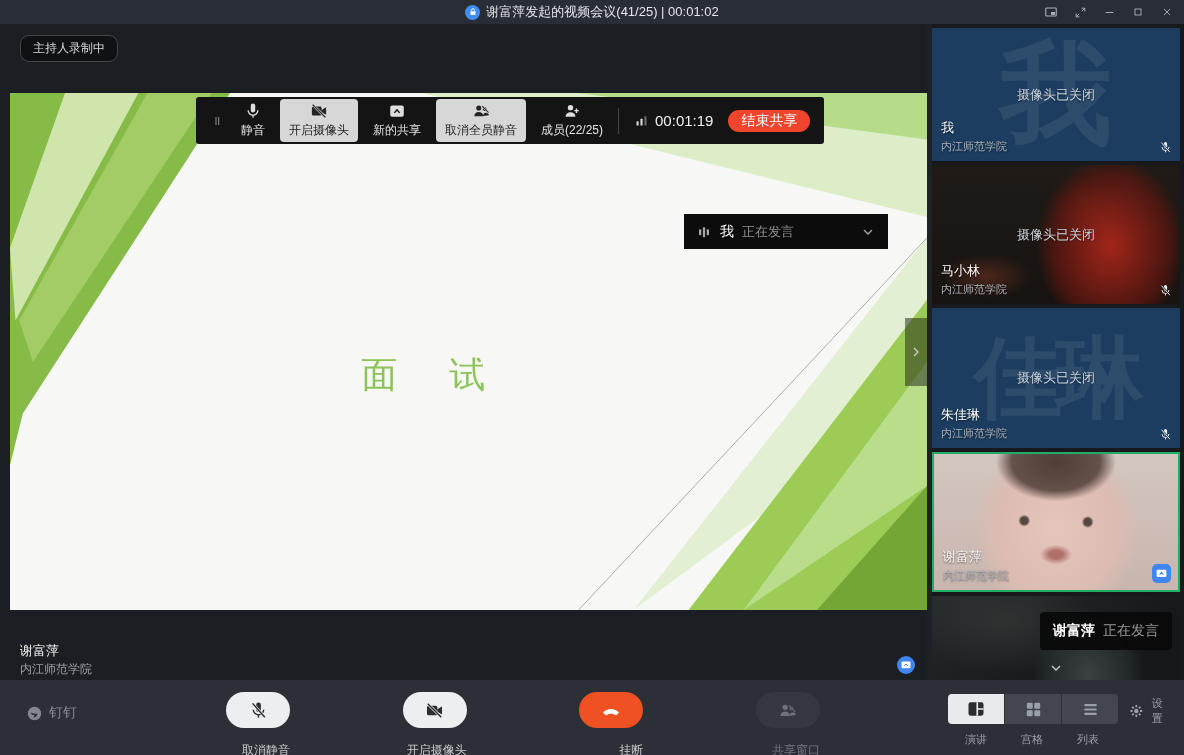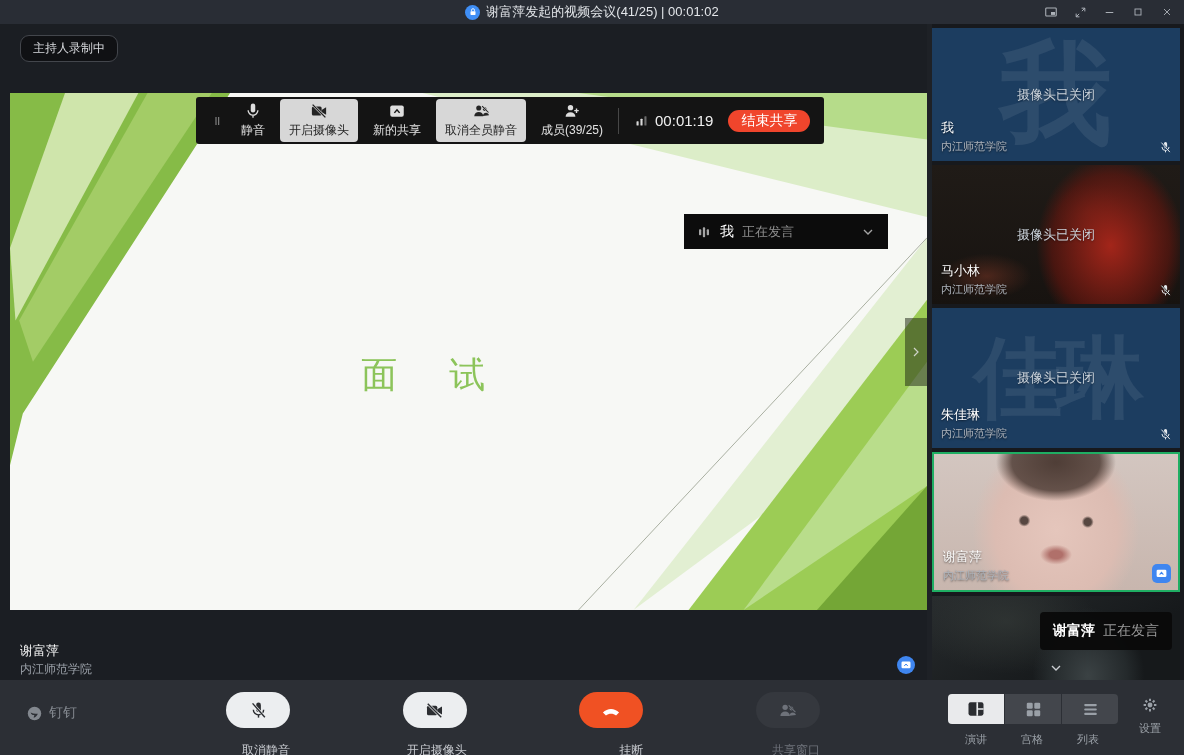--- a/index.html
+++ b/index.html
@@ -119,21 +119,21 @@
   .pill-hangup{background:#f05123;color:#ffffff;--cut:#f05123;}
   .bb-label{font-size:12px;color:#c9ccd1;}
   .bb-label-dim{font-size:12px;color:#6e727a;}
 
   .view-switch{position:absolute;left:948px;top:14px;display:flex;border-radius:4px;overflow:hidden;}
   .seg{width:56px;height:30px;display:flex;align-items:center;justify-content:center;cursor:default;}
   .seg-active{background:#e9eaec;color:#2b2d31;--cut:#e9eaec;}
   .seg-idle{background:#43464c;color:#9aa0a7;--cut:#43464c;border-left:1px solid #2c2f35;}
   .view-labels{position:absolute;left:948px;top:52px;width:168px;display:flex;}
   .view-labels span{width:56px;text-align:center;font-size:11px;color:#9aa0a7;}
-  .settings-btn{position:absolute;left:1128px;top:16px;width:44px;display:flex;flex-direction:column;align-items:center;gap:7px;
+  .settings-btn{position:absolute;left:1128px;top:16px;width:44px;display:flex;flex-direction:row;align-items:center;gap:7px;
                 color:#9aa0a7;font-size:11px;cursor:default;}
 </style>
 </head>
 <body>
 
 <svg width="0" height="0" style="position:absolute">
   <defs>
     <symbol id="i-lock" viewBox="0 0 24 24">
         <rect x="6" y="10" width="12" height="9" rx="1.5" fill="currentColor"></rect>
         <path d="M8.5 10V7.5a3.5 3.5 0 0 1 7 0V10" fill="none" stroke="currentColor" stroke-width="2"></path>
@@ -333,21 +333,21 @@
       <div class="st-item st-chip">
         <svg class="ic" width="18" height="18">
             <use href="#i-people-mute"></use>
           </svg>
         <span>取消全员静音</span>
       </div>
       <div class="st-item">
         <svg class="ic" width="18" height="18">
             <use href="#i-person-add"></use>
           </svg>
-        <span>成员(39/25)</span>
+        <span>成员(22/25)</span>
       </div>
       <div class="st-divider"></div>
       <div class="st-timer">
         <svg class="ic" width="15" height="15" style="color:#d8d8d8">
             <use href="#i-signal"></use>
           </svg>
         <span>00:01:19</span>
       </div>
       <button class="st-end">结束共享</button>
     </div>

